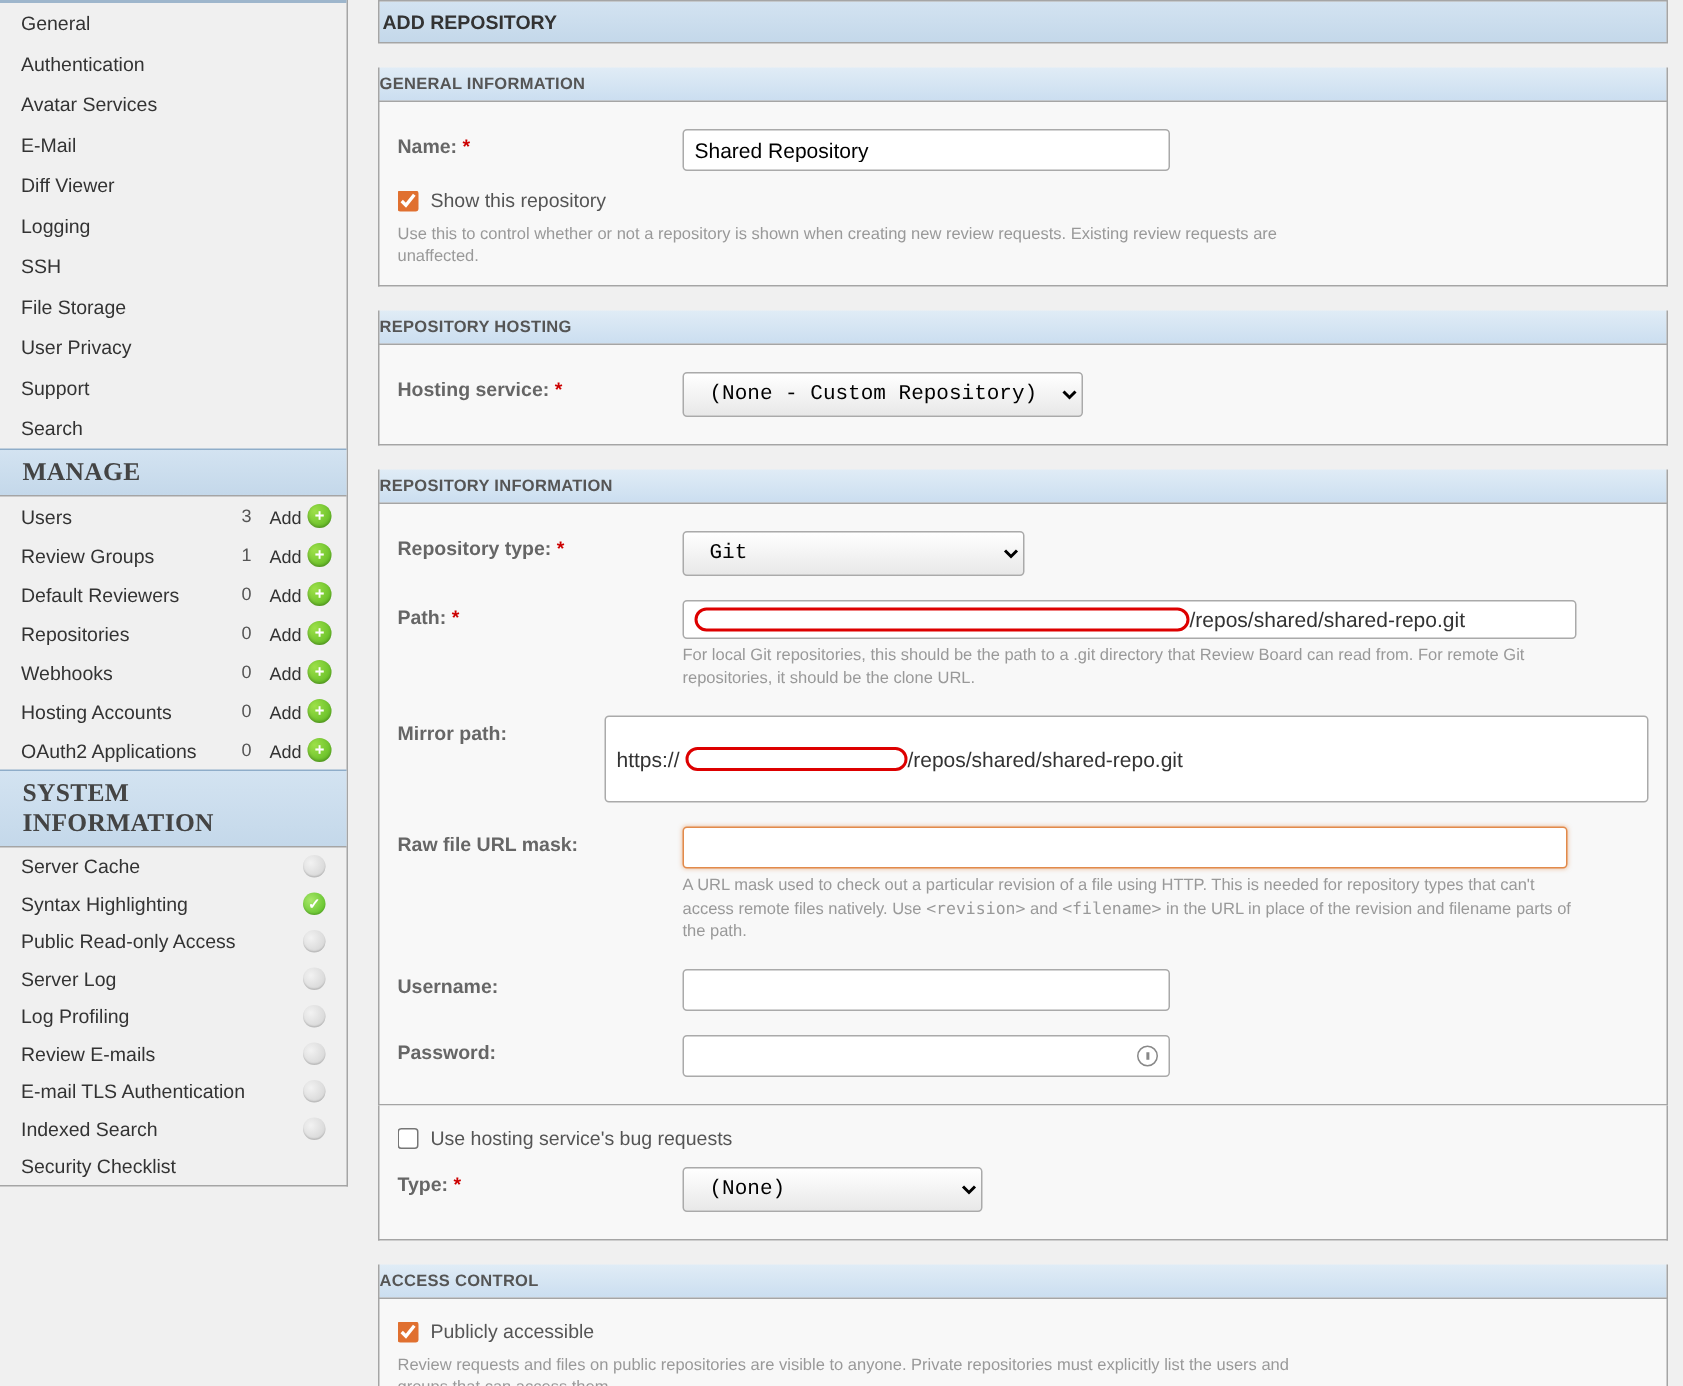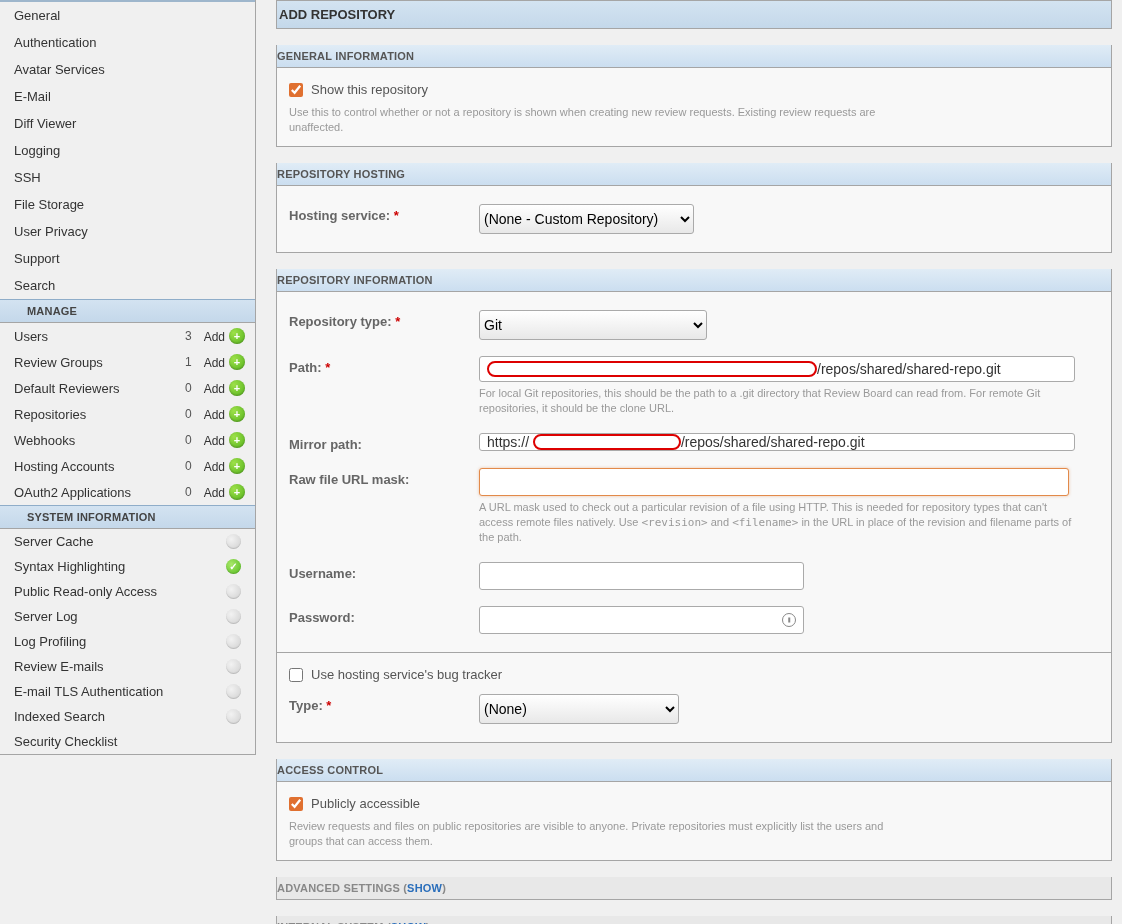--- a/index.html
+++ b/index.html
@@ -1,22 +1,22 @@
 <!DOCTYPE html>
 <html><head>
 <meta charset="utf-8">
 <style>
 * { box-sizing: border-box; margin: 0; padding: 0; }
 body { font-family: "Helvetica Neue", Arial, sans-serif; font-size: 13px; background: #f0f0f0; color: #333; display: flex; width: 1122px; height: 924px; overflow: hidden; }
 
-.sidebar { width: 256px; background: #f0f0f0; border: 1px solid #a5a5a5; border-top: none; border-left: none; height: fit-content; }
+.sidebar { width: 232px; background: #f0f0f0; border: 1px solid #a5a5a5; border-top: none; border-left: none; height: fit-content; }
 .sidebar-top-border { border-top: 2px solid #9eb6cc; }
 .sidebar-list { list-style: none; }
 .sidebar-list li { padding: 6px 14px; cursor: pointer; color: #333; }
-.sidebar-header { background: linear-gradient(#d3e3f1, #c4d8ea); border-top: 1px solid #8fadc9; border-bottom: 1px solid #a5a5a5; padding: 5px 27px; font-size: 11px; font-weight: bold; color: #444; letter-spacing: 0.2px; }
+.sidebar-header { background: linear-gradient(#d3e3f1, #c4d8ea); border-top: 1px solid #8fadc9; border-bottom: 1px solid #a5a5a5; padding: 5px 15px; font-size: 17px; font-weight: bold; color: #444; letter-spacing: 0.2px; font-family: Liberation Serif, serif; }
 
 .manage-item { display: flex; justify-content: space-between; align-items: center; padding: 5px 10px 5px 14px; }
 .manage-right { display: flex; align-items: center; gap: 12px; }
 .manage-count { color: #555; font-size: 12px; min-width: 10px; text-align: right; }
 .add-link { color: #333; font-size: 12px; display: flex; align-items: flex-end; gap: 4px; }
 .plus-icon { width: 16px; height: 16px; border-radius: 50%; background: radial-gradient(circle at 30% 30%, #9de049, #57b51e); display: inline-flex; align-items: center; justify-content: center; color: #fff; font-weight: bold; font-size: 11px; line-height: 1; box-shadow: inset 0 -1px 2px rgba(0,0,0,0.25); }
 
 .sysinfo-item { display: flex; justify-content: space-between; align-items: center; padding: 5px 14px; text-align: right; }
 .status-dot { width: 15px; height: 15px; border-radius: 50%; background: radial-gradient(circle at 35% 35%, #f2f2f2, #cfcfcf); box-shadow: inset 0 -1px 1px rgba(0,0,0,0.15); }
 .status-dot.green { background: radial-gradient(circle at 35% 35%, #a9e86a, #4fb81a); display: flex; align-items: center; justify-content: center; }
@@ -27,21 +27,21 @@
 .section-header { background: linear-gradient(#e0ecf6, #cbdef0); border: 1px solid #a5a5a5; border-top: none; padding: 5px 0; font-size: 11px; font-weight: 600; color: #555; letter-spacing: 0.2px; margin-top: 16px; }
 .section-header.collapsed { background: #e8e8e8; color: #888; }
 .section-body { background: #f8f8f8; border: 1px solid #a5a5a5; border-top: none; padding: 10px 12px; }
 .form-row { display: flex; align-items: flex-start; padding: 8px 0; }
 .form-label { width: 190px; color: #666; font-weight: 600; font-size: 13px; padding-top: 4px; }
 .req { color: #c00; }
 .form-field { flex: 1; }
 .form-field input[type=text], .form-field input[type=password] { width: 325px; padding: 5px 7px; border: 1px solid #aaa; border-radius: 3px; font-size: 14px; background: #fff; }
 .form-field input.wide { width: 590px; }
 .form-field input.focused { border: 1px solid #e28a4a; box-shadow: 0 0 3px rgba(226,138,74,0.5); }
-.form-field select { padding: 5px 0; border: 1px solid #aaa; border-radius: 3px; background: linear-gradient(#fff, #e8e8e8); font-size: 14px; min-width: 215px; }
+.form-field select { padding: 5px 13px; border: 1px solid #aaa; border-radius: 3px; background: linear-gradient(#fff, #e8e8e8); font-size: 14px; min-width: 215px; font-family: Liberation Mono, monospace; }
 .form-field select.narrow { min-width: 200px; }
 .help-text { color: #999; font-size: 11px; margin-top: 4px; max-width: 600px; line-height: 1.4; }
 .help-text code { font-family: monospace; }
 .checkbox-row { display: flex; align-items: flex-end; gap: 8px; padding: 4px 0; }
 .checkbox-row input[type=checkbox] { width: 14px; height: 14px; accent-color: #e07030; }
 .checkbox-row label { color: #555; }
 .redact { display: inline-block; border: 2px solid #d00; border-radius: 10px; height: 16px; vertical-align: middle; }
 
 .show-link { color: #2a6ebb; cursor: pointer; }
 
@@ -160,20 +160,24 @@
         <span>Security Checklist</span>
       </div>
     </div>
 </div>
 
 <div class="main">
   <div class="panel-title">ADD REPOSITORY</div>
 
   <div class="section-header">GENERAL INFORMATION</div>
   <div class="section-body">
+    <div class="form-row">
+      <div class="form-label"><span>Name:</span> <span class="req">*</span></div>
+      <div class="form-field"><input type="text" value="Shared Repository" style=""></div>
+    </div>
     <div class="checkbox-row">
       <input type="checkbox" checked="" style="">
       <label>Show this repository</label>
     </div>
     <div class="help-text">Use this to control whether or not a repository is shown when creating new review requests. Existing review requests are unaffected.</div>
   </div>
 
   <div class="section-header">REPOSITORY HOSTING</div>
   <div class="section-body">
     <div class="form-row">
@@ -194,21 +198,21 @@
         <div style="width:596px;border:1px solid #aaa;border-radius:3px;background:#fff;padding:4px 7px;font-size:14px;display:flex;align-items:center">
           <span class="redact" style="width:330px"></span>
             <span>/repos/shared/shared-repo.git</span>
         </div>
         <div class="help-text">For local Git repositories, this should be the path to a .git directory that Review Board can read from. For remote Git repositories, it should be the clone URL.</div>
       </div>
     </div>
     <div class="form-row">
       <div class="form-label">Mirror path:</div>
       <div class="form-field">
-        <div style="width:596px;border:1px solid #aaa;border-radius:3px;background:#fff;padding:0 7px;font-size:14px;display:flex;align-items:center">
+        <div style="width:696px;border:1px solid #aaa;border-radius:3px;background:#fff;padding:20px 7px;font-size:14px;display:flex;align-items:center">
           <span>https://</span>&nbsp;<span class="redact" style="width:148px"></span><span>/repos/shared/shared-repo.git</span>
         </div>
       </div>
     </div>
     <div class="form-row">
       <div class="form-label">Raw file URL mask:</div>
       <div class="form-field">
         <input type="text" class="wide focused" value="" style="">
         <div class="help-text"><span>A URL mask used to check out a particular revision of a file using HTTP. This is needed for repository types that can't access remote files natively. Use </span><code>&lt;revision&gt;</code><span> and </span><code>&lt;filename&gt;</code><span> in the URL in place of the revision and filename parts of the path.</span></div>
       </div>
@@ -219,21 +223,21 @@
     </div>
     <div class="form-row">
       <div class="form-label">Password:</div>
       <div class="form-field"><span class="pwd-wrap"><input type="password" style=""><span class="pwd-icon"></span></span></div>
     </div>
   </div>
 
   <div class="section-body">
     <div class="checkbox-row">
       <input type="checkbox" style="">
-      <label>Use hosting service's bug tracker</label>
+      <label>Use hosting service's bug requests</label>
     </div>
     <div class="form-row">
       <div class="form-label"><span>Type:</span> <span class="req">*</span></div>
       <div class="form-field"><select class="narrow"><option>(None)</option></select></div>
     </div>
   </div>
 
   <div class="section-header">ACCESS CONTROL</div>
   <div class="section-body">
     <div class="checkbox-row">

